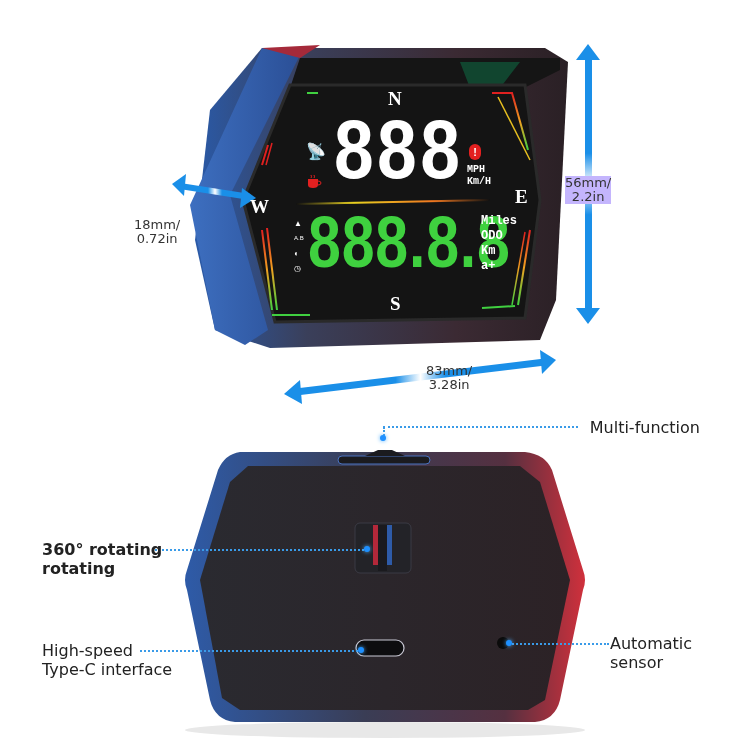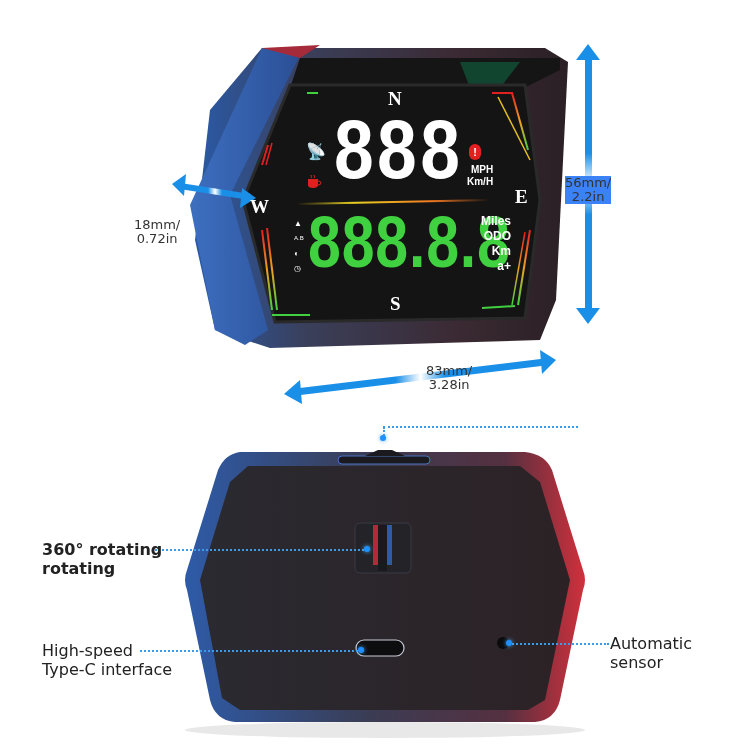--- a/index.html
+++ b/index.html
@@ -2,21 +2,21 @@
 <html><head>
 <meta charset="utf-8">
 <style>
   html,body{margin:0;padding:0;background:#fff;}
   body{width:750px;height:750px;position:relative;overflow:hidden;font-family:"Liberation Sans",sans-serif;}
   .abs{position:absolute;}
   .dim-label{position:absolute;font-family:"DejaVu Sans",sans-serif;font-size:13px;line-height:14px;color:#333;text-align:center;}
   .callout{position:absolute;font-family:"DejaVu Sans",sans-serif;font-size:16px;line-height:19px;color:#222;}
   .seg-text{font-family:"Liberation Sans",sans-serif;font-weight:bold;}
   .compass{position:absolute;color:#fff;font-family:"Liberation Serif",serif;font-weight:bold;font-size:19px;}
-  .unit{position:absolute;color:#fff;font-family:Liberation Sans, sans-serif;font-weight:bold;font-size:10px;line-height:12px;text-align:right;}
+  .unit{position:absolute;color:#fff;font-family:Liberation Mono, monospace;font-weight:bold;font-size:10px;line-height:12px;}
   .unit-sm{font-size:12px;line-height:15px;}
   .dotline{position:absolute;border-top:2px dotted #3a9be8;height:0;}
   .dotv{position:absolute;border-left:2px dotted #3a9be8;width:0;}
   .dot{position:absolute;width:6px;height:6px;border-radius:50%;background:#1e90ff;box-shadow:0 0 4px #4fb0ff;}
 </style>
 </head>
 <body>
 
 <svg class="abs" style="left:0;top:0" width="750" height="420">
   <defs>
@@ -143,21 +143,21 @@
   <div>▲</div>
   <div style="font-size:6px;">A.B</div>
   <div>◐</div>
   <div>◷</div>
 </div>
 
 <div class="dim-label" style="left:134px;top:218px;">
   <div>18mm/</div>
   <div>0.72in</div>
 </div>
-<div class="dim-label" style="left:565px;top:176px;background:#3b82f6;">
+<div class="dim-label" style="left:565px;top:176px;background:#c4b5fd;">
   <div>56mm/</div>
   <div>2.2in</div>
 </div>
 <div class="dim-label" style="left:398px;top:364px;margin-left:28px;">
   <div>83mm/</div>
   <div>3.28in</div>
 </div>
 
 <svg class="abs" style="left:0;top:430px" width="750" height="320">
   <defs>
@@ -198,20 +198,21 @@
 <div class="dotline" style="left:155px;top:549px;width:212px;"></div>
 <div class="dot" style="left:364px;top:546px;"></div>
 
 <div class="dotline" style="left:140px;top:650px;width:222px;"></div>
 <div class="dot" style="left:358px;top:647px;"></div>
 
 <div class="dotline" style="left:509px;top:643px;width:100px;"></div>
 <div class="dot" style="left:506px;top:640px;"></div>
 
 <div class="callout" style="left:580px;top:418px;text-align:right;width:120px;">
+  <div>Multi-function</div>
 </div>
 <div class="callout" style="left:42px;top:540px;font-weight:bold;">
   <div>360° rotating</div>
   <div>rotating</div>
 </div>
 <div class="callout" style="left:42px;top:641px;">
   <div>High-speed</div>
   <div>Type-C interface</div>
 </div>
 <div class="callout" style="left:610px;top:634px;width:90px;">

